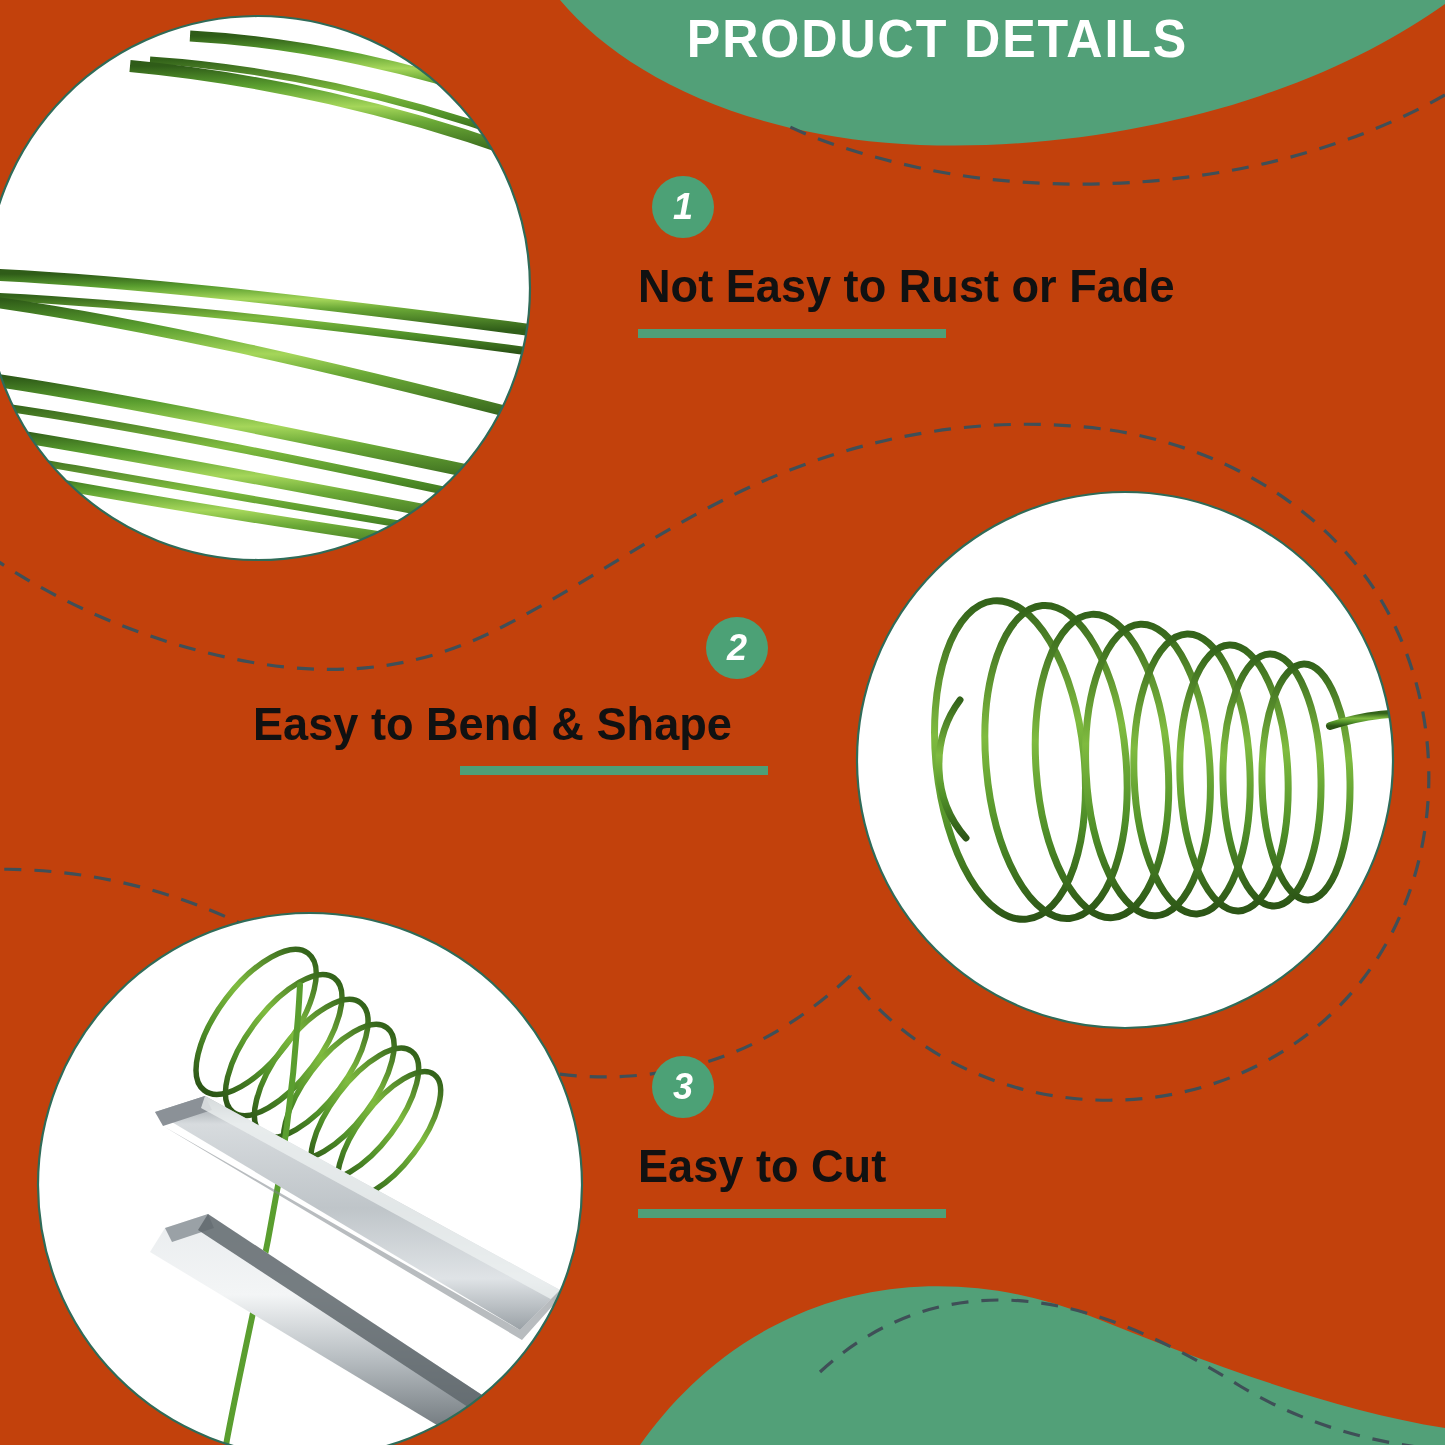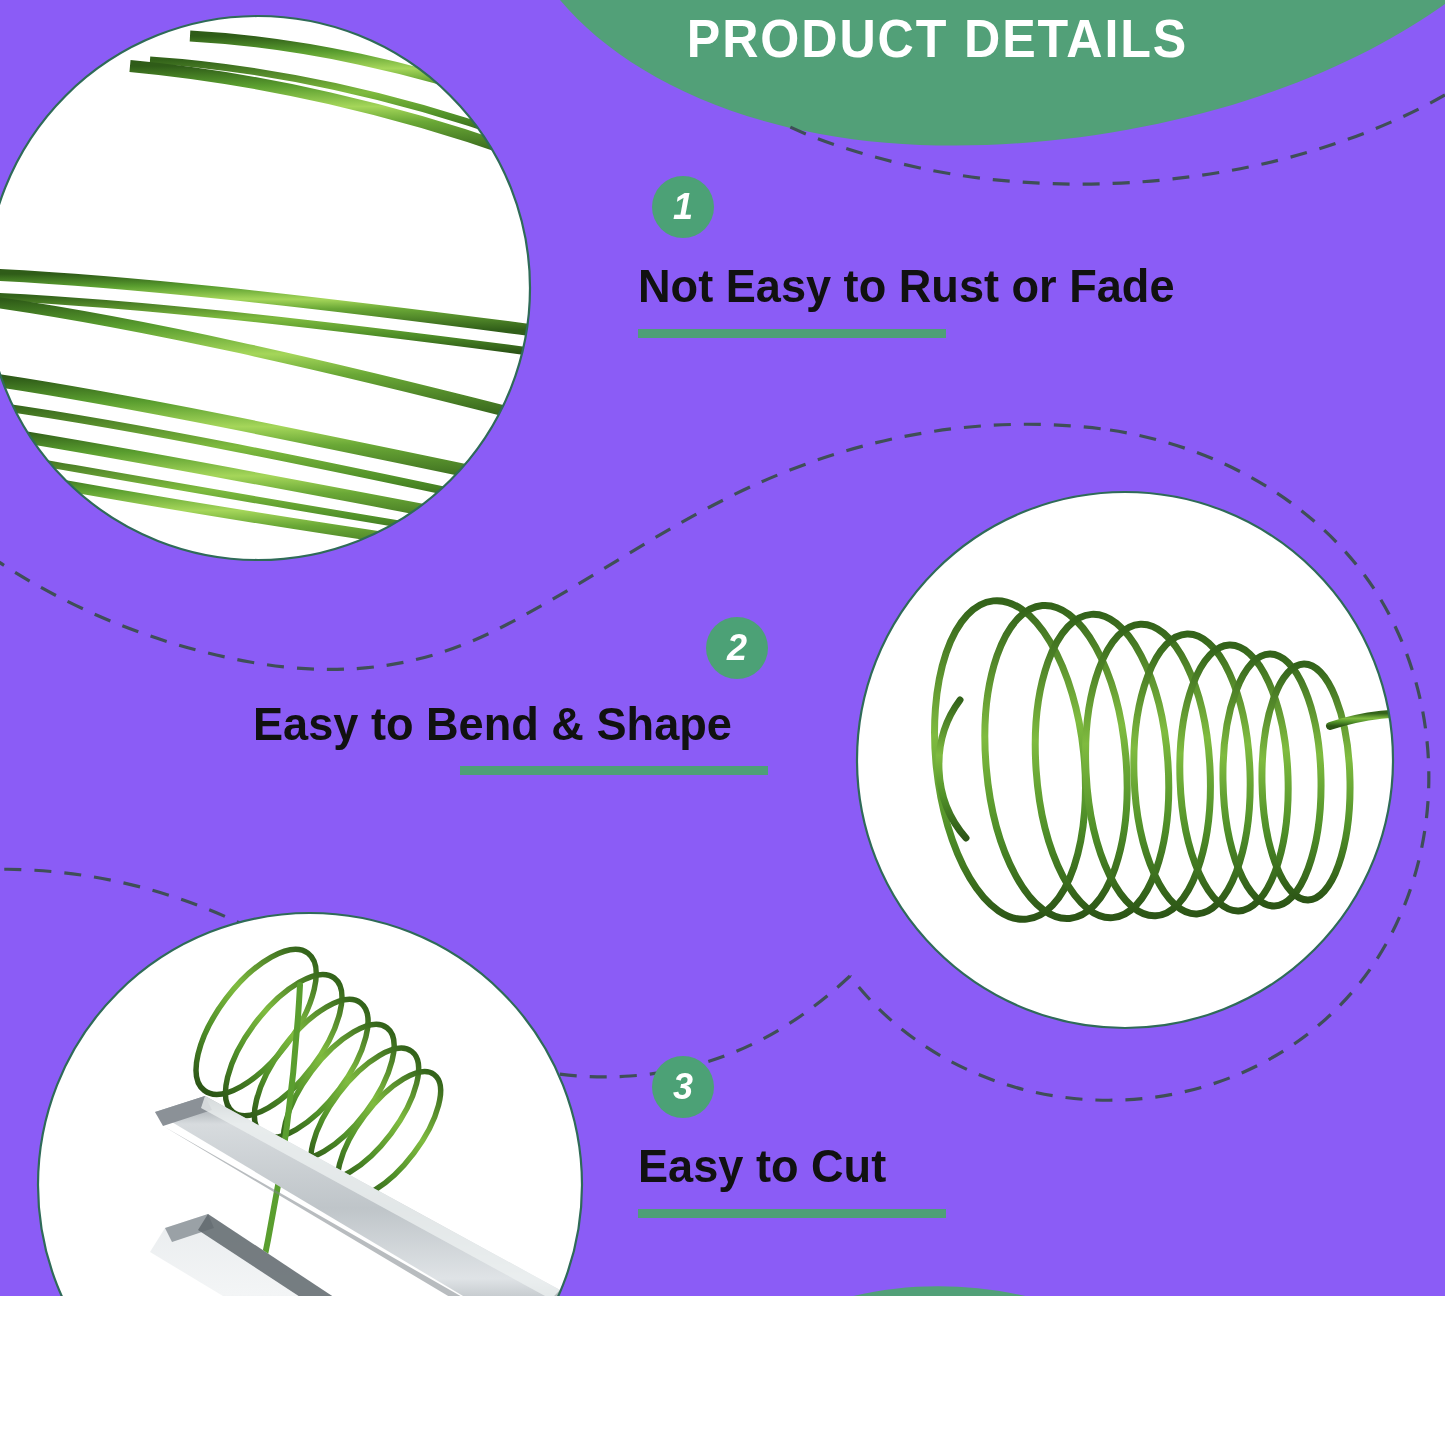--- a/index.html
+++ b/index.html
@@ -3,21 +3,21 @@
 <meta charset="utf-8">
 <style>
   html,body{margin:0;padding:0;}
   body{
     width:1445px;height:1445px;
     background:#ffffff;
     font-family:"Liberation Sans", sans-serif;
     overflow:hidden;
     position:relative;
   }
-  #stage{position:relative;width:1445px;height:1296px;overflow:hidden;background:#8b5cf6;}
+  #stage{position:relative;width:1445px;height:1445px;overflow:hidden;background:#c2410c;}
 
   .layer{position:absolute;left:0;top:0;width:1445px;height:1445px;}
   #bg-decor{z-index:1;}
   #photos{z-index:2;}
   #content{z-index:3;}
 
   
   .banner-title{
     position:absolute;
     left:612px;top:7px;

